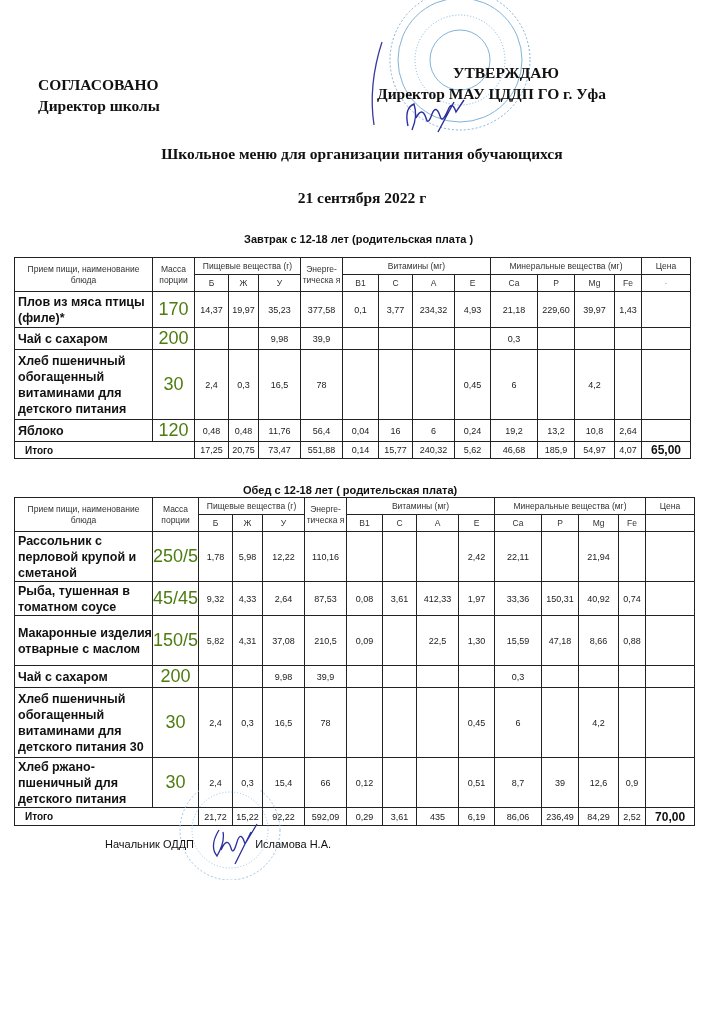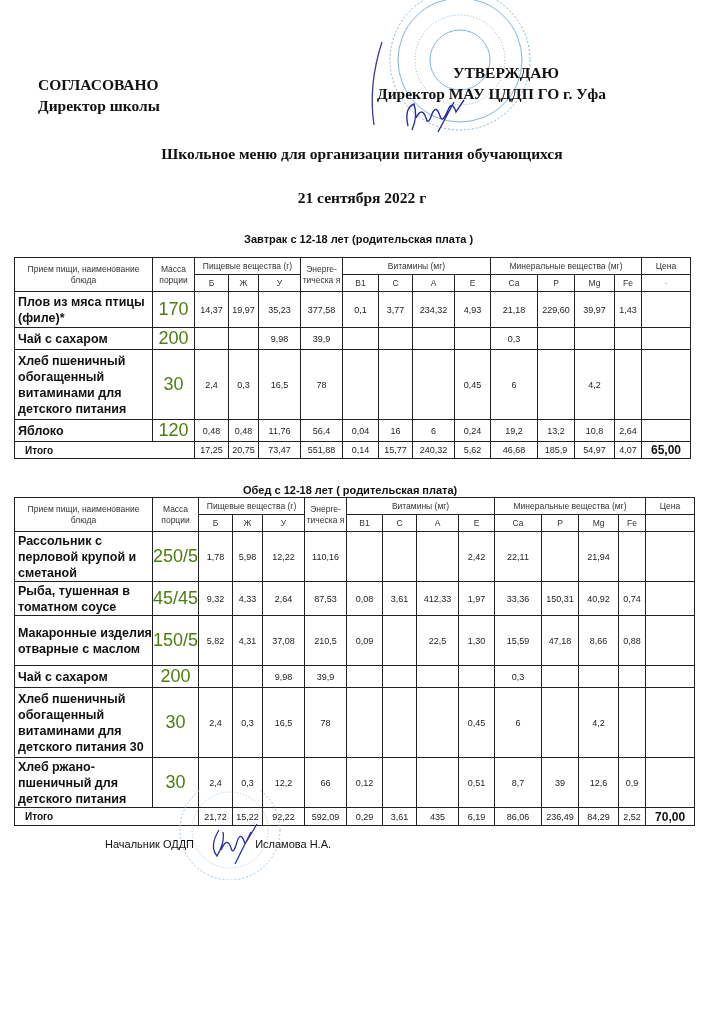--- a/index.html
+++ b/index.html
@@ -328,21 +328,21 @@
     <td></td>
     <td>4,2</td>
     <td></td>
     <td></td>
   </tr>
   <tr style="height:50px">
     <td class="name">Хлеб ржано-пшеничный для детского питания</td>
     <td class="mass">30</td>
     <td>2,4</td>
     <td>0,3</td>
-    <td>12,2</td>
+    <td>15,4</td>
     <td>66</td>
     <td>0,12</td>
     <td></td>
     <td></td>
     <td>0,51</td>
     <td>8,7</td>
     <td>39</td>
     <td>12,6</td>
     <td>0,9</td>
     <td></td>

